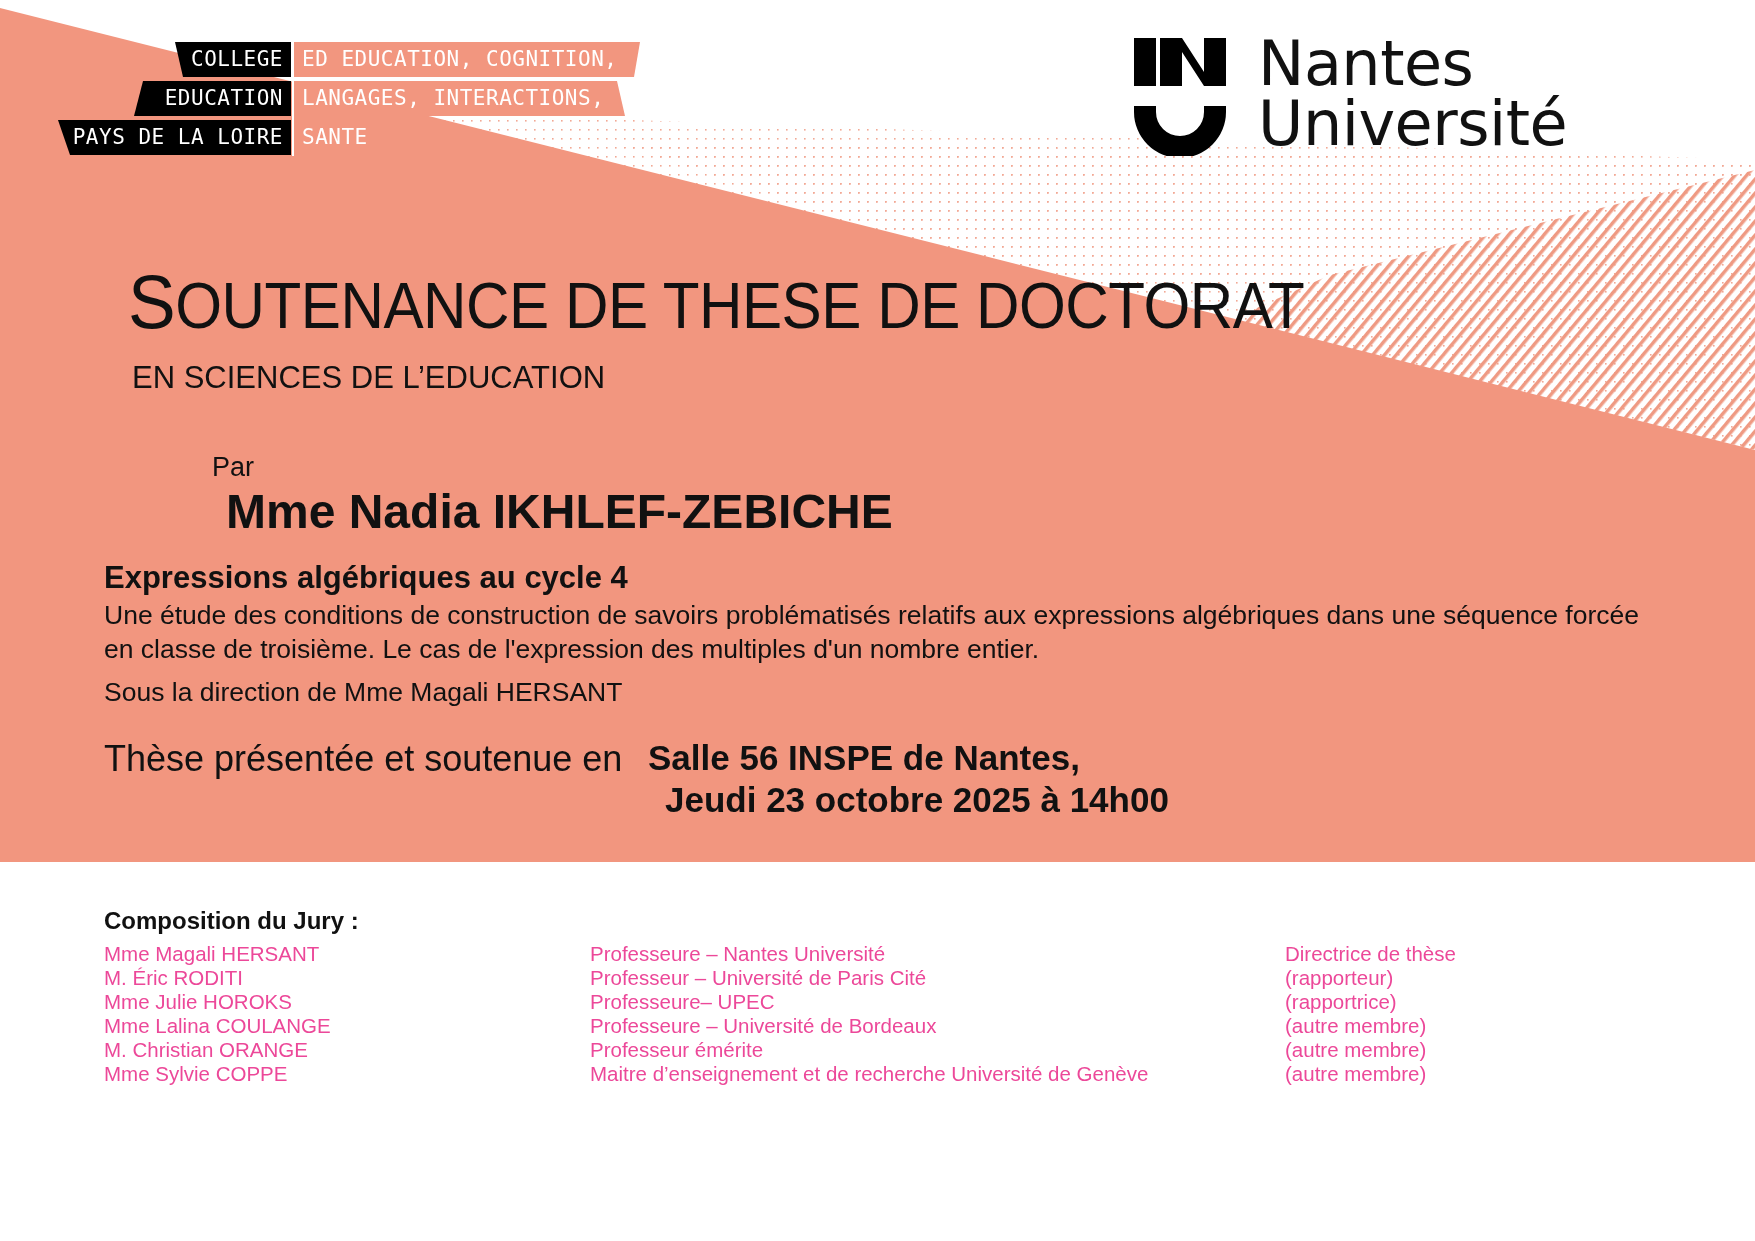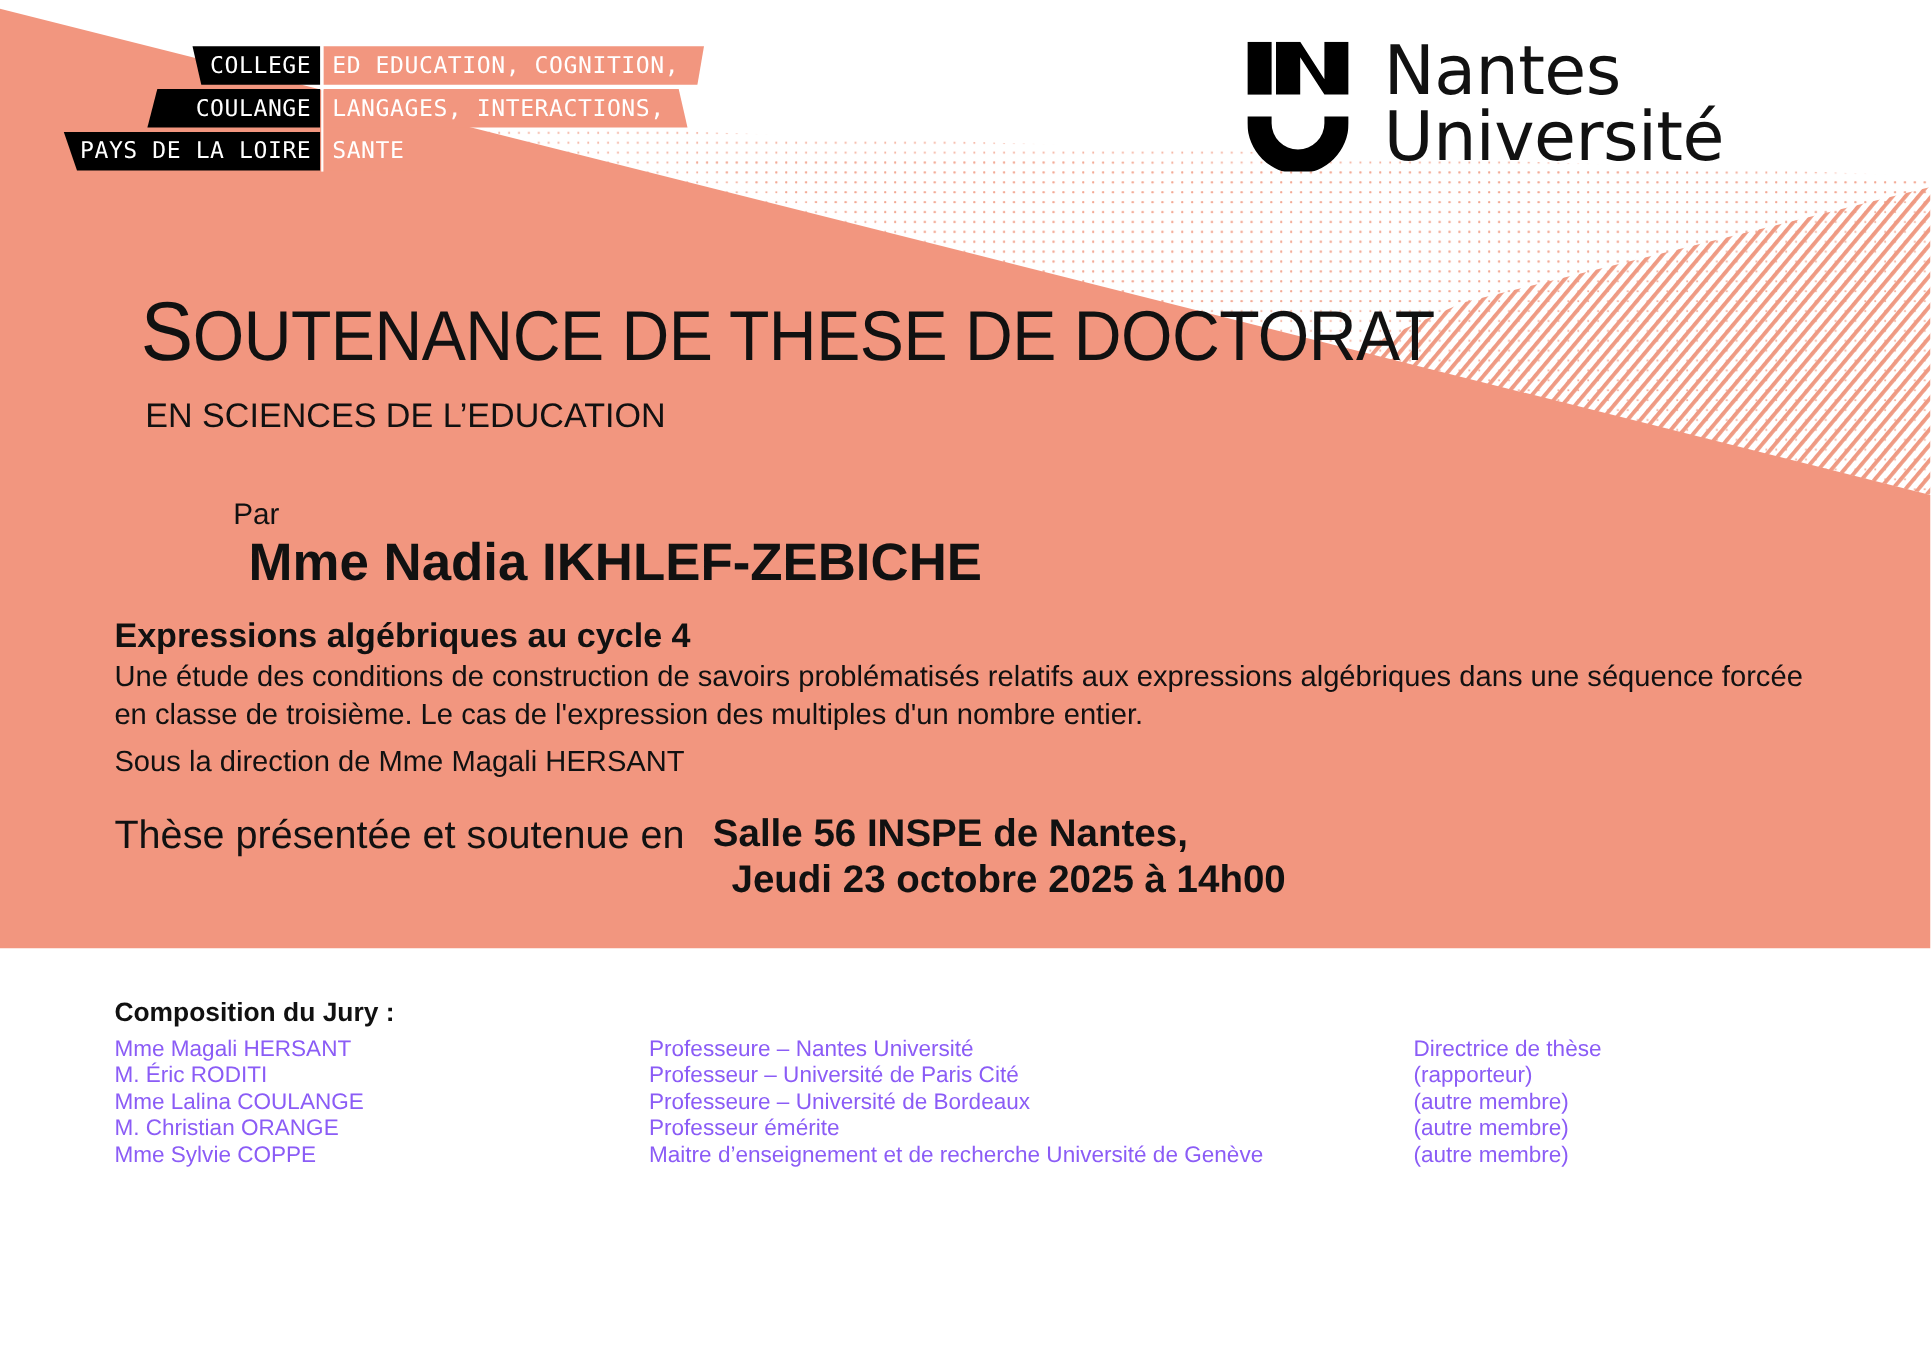--- a/index.html
+++ b/index.html
@@ -23,21 +23,21 @@
   .par { left:212px; top:452px; font-size:27px; }
   .candidate { left:226px; top:484px; font-size:48px; font-weight:bold; white-space:nowrap; }
   .thesis-title { left:104px; top:560px; font-size:31px; font-weight:bold; white-space:nowrap; }
   .thesis-sub { left:104px; top:598px; font-size:26.5px; line-height:34px; width:1540px; }
   .direction { left:104px; top:677px; font-size:26.5px; white-space:nowrap; }
   .presented { left:104px; top:738px; font-size:36px; white-space:nowrap; }
   .place { left:648px; top:738px; font-size:35px; font-weight:bold; white-space:nowrap; }
   .date { left:652px; top:780px; font-size:35px; font-weight:bold; white-space:nowrap;margin-left:13px; }
 
   .jury-title { left:104px; top:893px; font-size:24px; font-weight:bold;margin-top:14px; }
-  .jury { left:104px; top:942px; font-size:20.5px; color:#8b5cf6; }
+  .jury { left:104px; top:942px; font-size:20.5px; color:#ec4899; }
   .jury-row { position:relative; height:24px; line-height:24px; white-space:nowrap; }
   .jury-row span { position:absolute; top:0; }
   .c-name { left:0; }
   .c-pos { left:443px;margin-left:43px; }
   .c-role { left:1181px; }
 </style>
 </head>
 <body>
 
 <svg class="bg-svg" viewBox="0 0 1755 1241" xmlns="http://www.w3.org/2000/svg">
@@ -62,21 +62,21 @@
   <svg class="abs" style="left:0;top:0;width:660px;height:170px" viewBox="0 0 660 170">
     <polygon points="175,42 291,42 291,77 183,77" fill="#000"></polygon>
     <polygon points="143,81 291,81 291,116 134,116" fill="#000"></polygon>
     <polygon points="58,120 291,120 291,155 70,155" fill="#000"></polygon>
     <polygon points="294,42 640,42 634,77 294,77" fill="#f2967f"></polygon>
     <polygon points="294,81 617,81 625,116 294,116" fill="#f2967f"></polygon>
     <polygon points="294,120 420,120 420,155 294,155" fill="#f2967f"></polygon>
     <rect x="292" y="42" width="2" height="114" fill="#fff"></rect>
   </svg>
   <div class="cd-row cd-black" style="left:170px;top:42px;width:121px;">COLLEGE</div>
-  <div class="cd-row cd-black" style="left:140px;top:81px;width:151px;">COULANGE</div>
+  <div class="cd-row cd-black" style="left:140px;top:81px;width:151px;">EDUCATION</div>
   <div class="cd-row cd-black" style="left:70px;top:120px;width:221px;">PAYS DE LA LOIRE</div>
   <div class="cd-row cd-white" style="left:292px;top:42px;width:340px;">ED EDUCATION, COGNITION,</div>
   <div class="cd-row cd-white" style="left:292px;top:81px;width:340px;">LANGAGES, INTERACTIONS,</div>
   <div class="cd-row cd-white" style="left:292px;top:120px;width:200px;">SANTE</div>
 </div>
 
 <div>
   <svg class="abs" style="left:1134px;top:38px;width:92px;height:118px" viewBox="0 0 92 118">
     <rect x="0" y="0" width="22" height="48" fill="#000"></rect>
     <polygon points="26,0 48,0 70,34 70,0 92,0 92,48 70,48 48,14 48,48 26,48" fill="#000"></polygon>
@@ -106,20 +106,25 @@
     <span class="c-name">Mme Magali HERSANT</span>
     <span class="c-pos">Professeure – Nantes Université</span>
     <span class="c-role">Directrice de thèse</span>
   </div>
   <div class="jury-row">
     <span class="c-name">M. Éric RODITI</span>
     <span class="c-pos">Professeur – Université de Paris Cité</span>
     <span class="c-role">(rapporteur)</span>
   </div>
   <div class="jury-row">
+    <span class="c-name">Mme Julie HOROKS</span>
+    <span class="c-pos">Professeure– UPEC</span>
+    <span class="c-role">(rapportrice)</span>
+  </div>
+  <div class="jury-row">
     <span class="c-name">Mme Lalina COULANGE</span>
     <span class="c-pos">Professeure – Université de Bordeaux</span>
     <span class="c-role">(autre membre)</span>
   </div>
   <div class="jury-row">
     <span class="c-name">M. Christian ORANGE</span>
     <span class="c-pos">Professeur émérite</span>
     <span class="c-role">(autre membre)</span>
   </div>
   <div class="jury-row">

